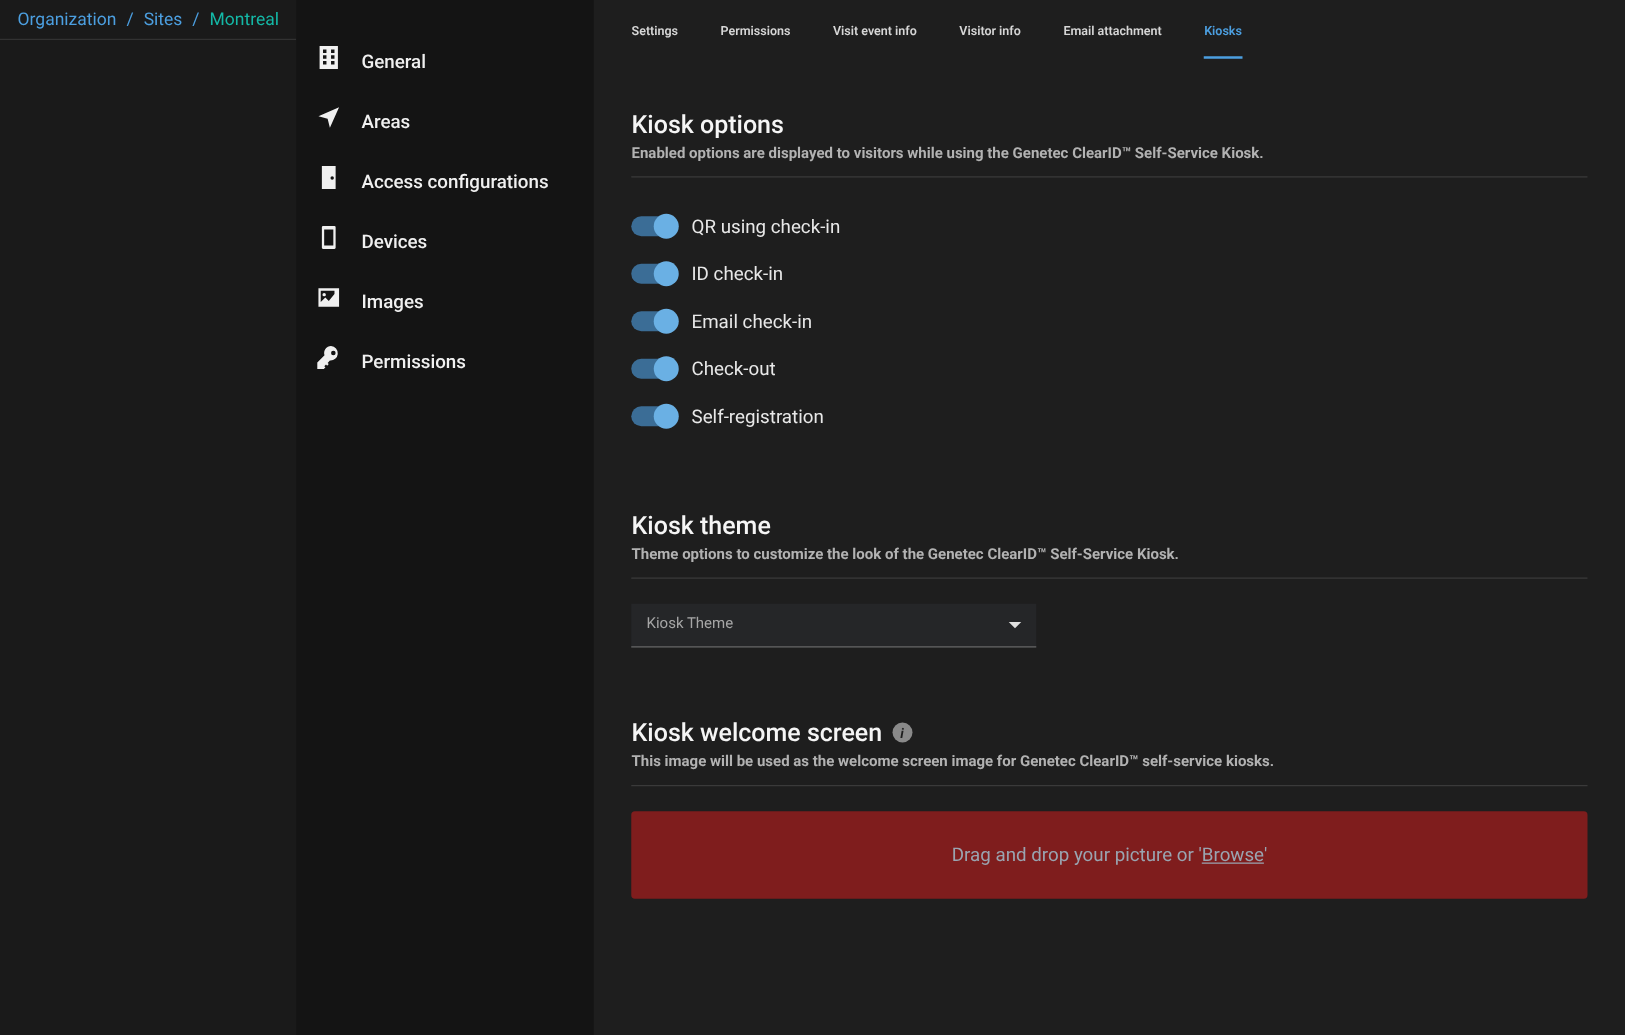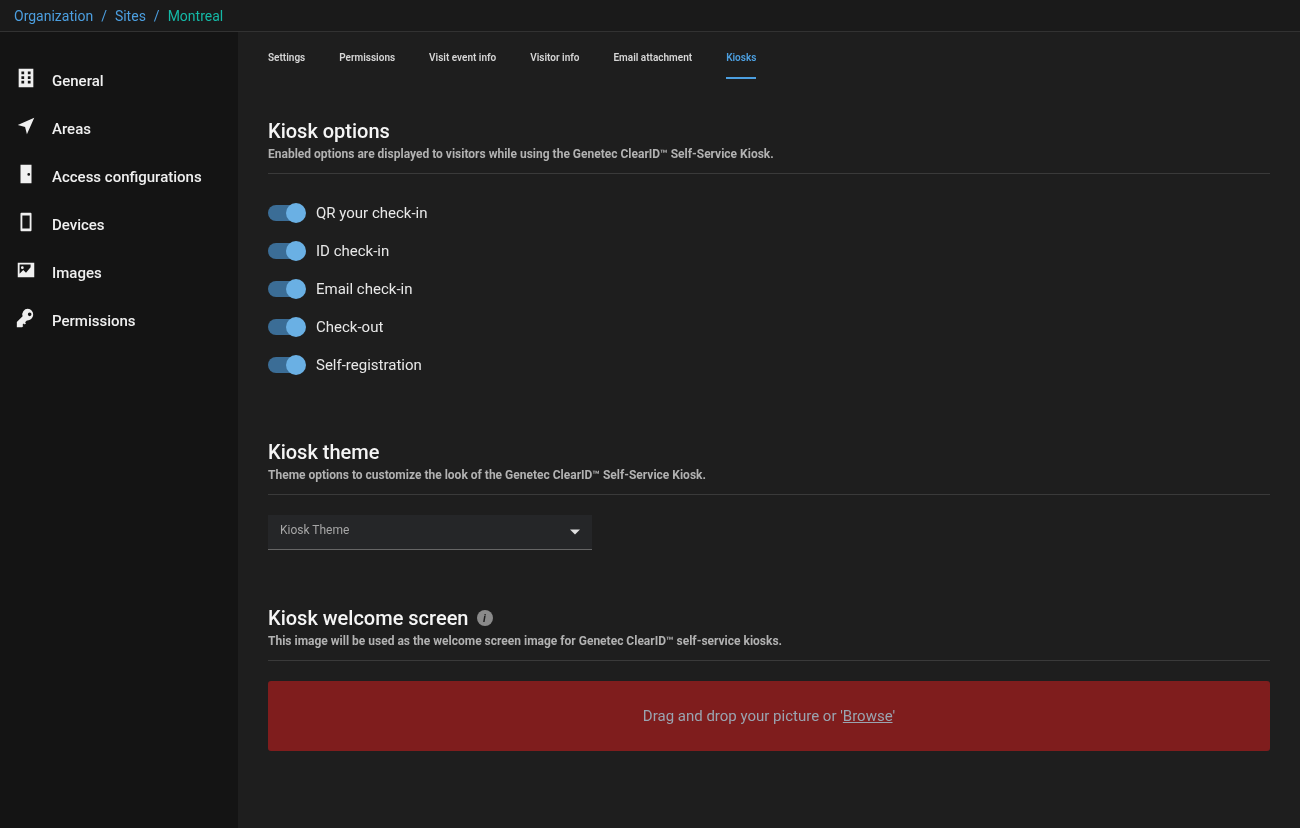--- a/index.html
+++ b/index.html
@@ -4,21 +4,21 @@
 <style>
   * { box-sizing: border-box; margin: 0; padding: 0; }
   html, body {
     width: 1300px;
     height: 828px;
     font-family: -apple-system, BlinkMacSystemFont, "Segoe UI", Roboto, "Helvetica Neue", Arial, sans-serif;
     background: #1a1a1a;
     color: #e8e8e8;
     overflow: hidden;
   }
-  .app { display: flex; flex-direction: column; width: 100%; height: 100%; }
+  .app { display: flex; flex-direction: row; width: 100%; height: 100%; }
 
   
   .breadcrumb {
     height: 32px;
     padding: 6px 14px;
     border-bottom: 1px solid #323232;
     display: flex;
     align-items: center;
     font-size: 14px;
   }
@@ -204,21 +204,21 @@
         <div class="tab">Email attachment</div>
         <div class="tab active">Kiosks</div>
       </div>
 
       <div class="section">
         <div class="section-title">Kiosk options</div>
         <div class="section-desc">Enabled options are displayed to visitors while using the Genetec ClearID™ Self-Service Kiosk.</div>
 
         <div class="toggle-row">
           <div class="toggle"></div>
-          <div class="toggle-label">QR your check-in</div>
+          <div class="toggle-label">QR using check-in</div>
         </div>
         <div class="toggle-row">
           <div class="toggle"></div>
           <div class="toggle-label">ID check-in</div>
         </div>
         <div class="toggle-row">
           <div class="toggle"></div>
           <div class="toggle-label">Email check-in</div>
         </div>
         <div class="toggle-row">

